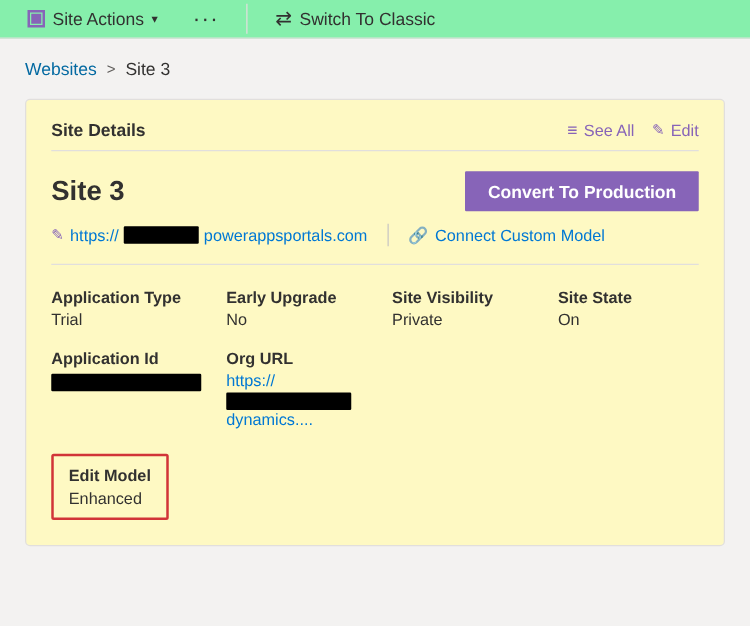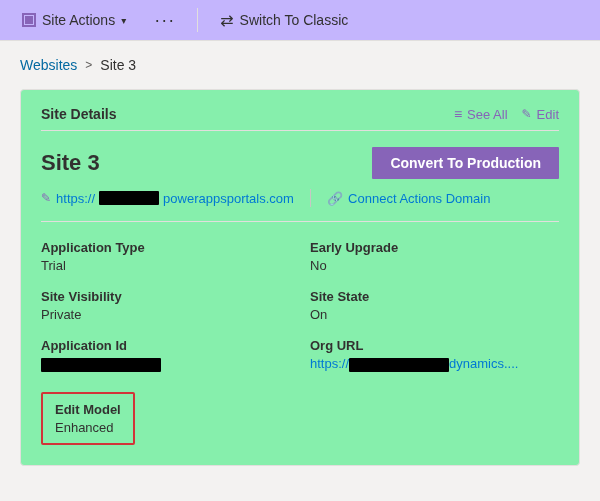--- a/index.html
+++ b/index.html
@@ -7,26 +7,26 @@
       font-family: 'Segoe UI', sans-serif;
       background: #f3f2f1;
       width: 600px;
       min-height: 501px;
       font-size: 14px;
       color: #323130;
     }
 
     
     .top-nav {
-      background: #c4b5fd;
+      background: #86efac;
       border-bottom: 1px solid #e1dfdd;
       display: flex;
       align-items: center;
       padding: 0 16px;
-      height: 41px;
+      height: 31px;
       gap: 16px;
     }
     .nav-item {
       display: flex;
       align-items: center;
       gap: 6px;
       cursor: pointer;
       color: #323130;
       font-size: 14px;
       padding: 4px 6px;
@@ -86,21 +86,21 @@
       font-weight: 400;
     }
 
     
     .main-content {
       padding: 8px 20px 20px 20px;
     }
 
     
     .card {
-      background: #86efac;
+      background: #fef9c3;
       border: 1px solid #e1dfdd;
       border-radius: 4px;
       padding: 16px 20px 20px 20px;
     }
 
     .card-header {
       display: flex;
       align-items: center;
       justify-content: space-between;
       margin-bottom: 16px;
@@ -200,21 +200,21 @@
       align-items: center;
       gap: 5px;
       color: #0078d4;
       font-size: 13px;
       cursor: pointer;
     }
 
     
     .details-grid {
       display: grid;
-      grid-template-columns: 1fr 1fr;
+      grid-template-columns: 1fr 1fr 1fr 1fr;
       gap: 16px 20px;
     }
     .detail-item {}
     .detail-label {
       font-size: 13px;
       font-weight: 600;
       color: #323130;
       margin-bottom: 3px;
     }
     .detail-value {
@@ -317,21 +317,21 @@
         <span class="icon-pencil">✎</span>
         <a class="url-link">
           <span>https://</span>
             <span class="url-redacted"></span>
             <span>powerappsportals.com</span>
         </a>
       </div>
       <div class="url-divider-v"></div>
       <div class="custom-domain-link">
         <span>🔗</span>
-        <span>Connect Actions Domain</span>
+        <span>Connect Custom Model</span>
       </div>
     </div>
 
     <div class="details-grid">
 
       <div class="detail-item">
         <div class="detail-label">Application Type</div>
         <div class="detail-value">Trial</div>
       </div>
 

